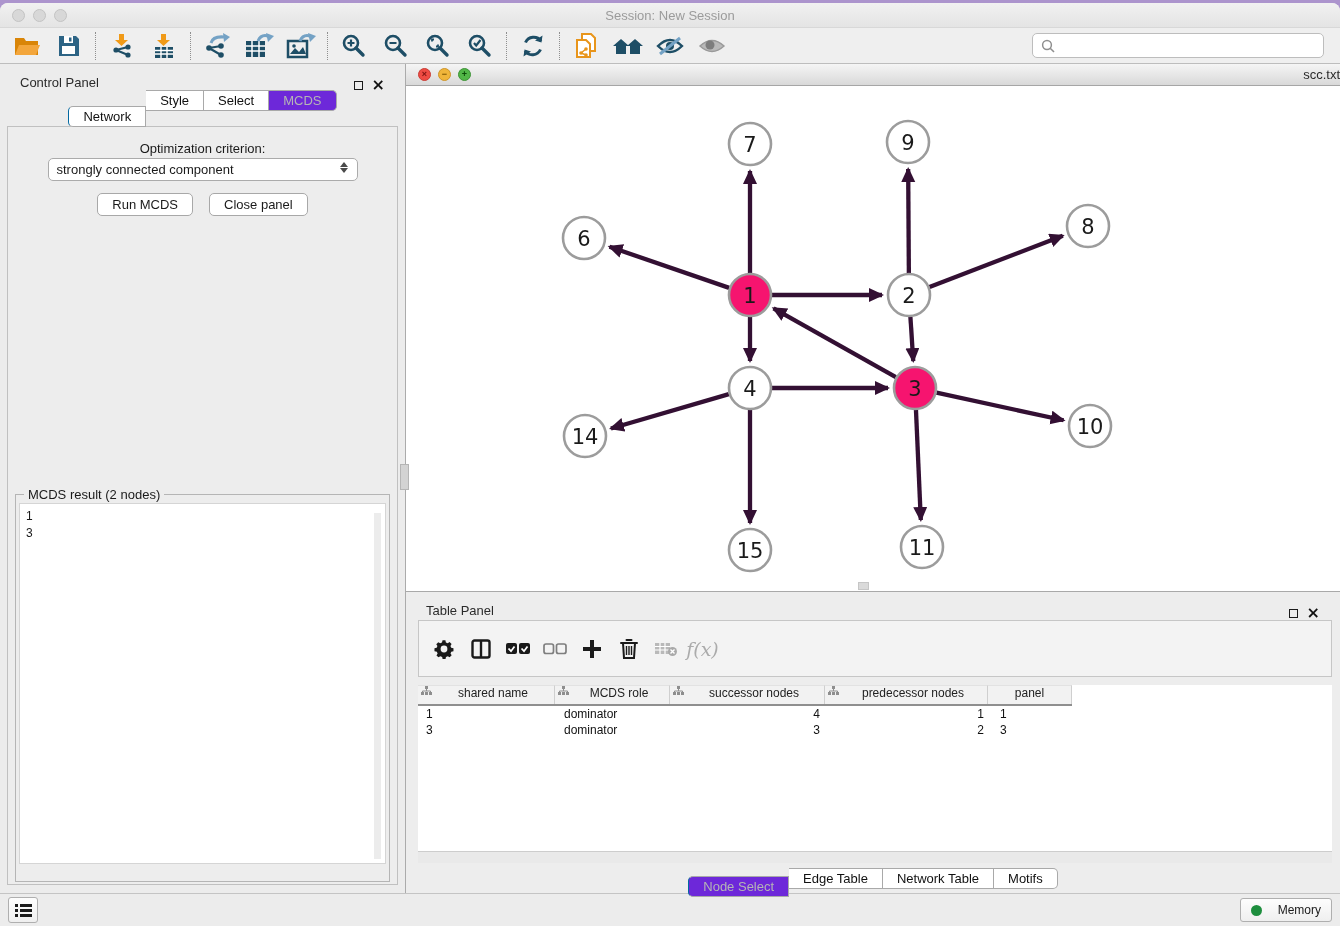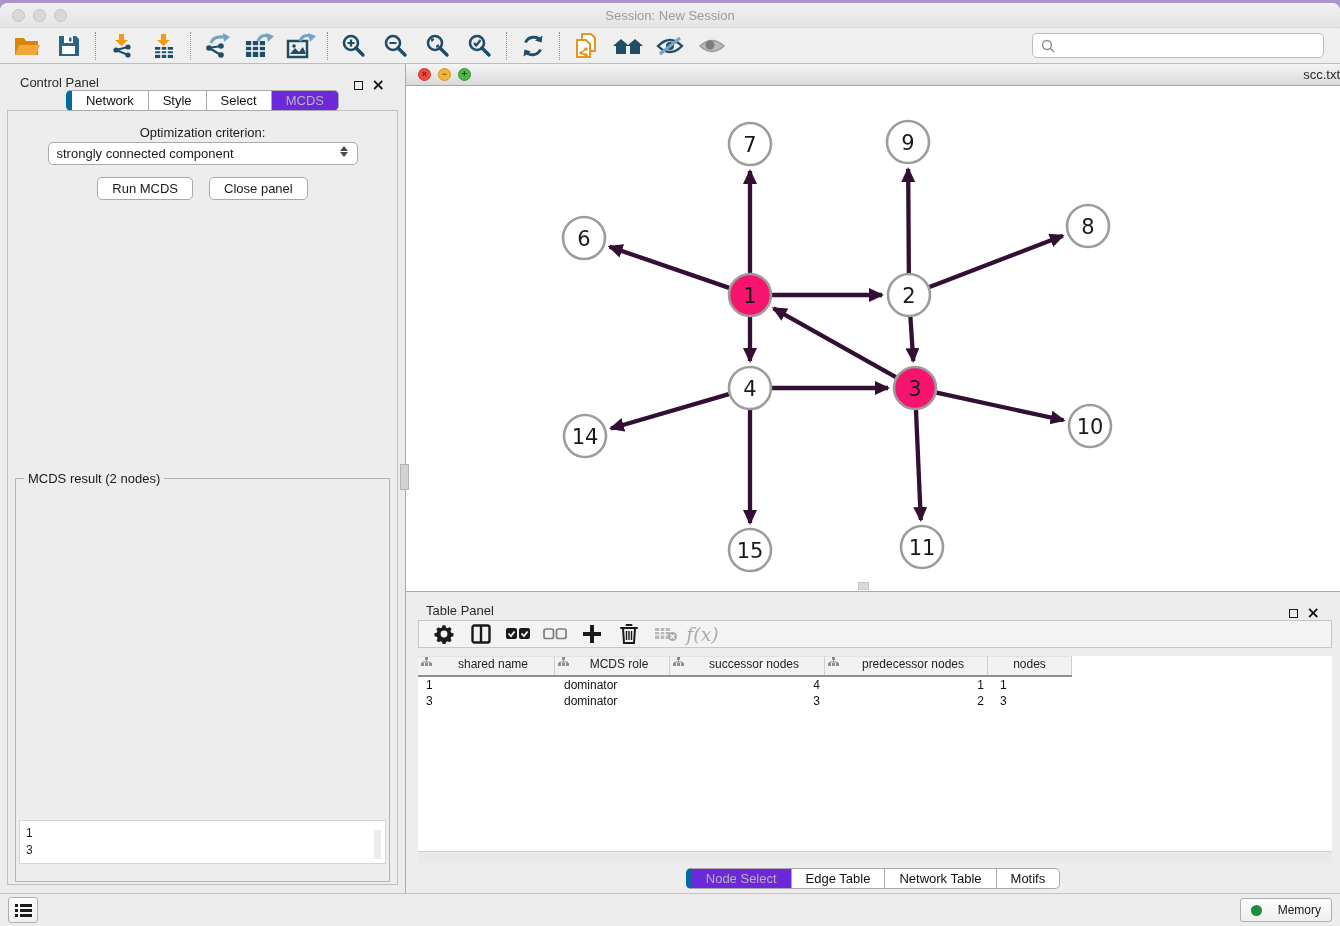--- a/index.html
+++ b/index.html
@@ -29,37 +29,37 @@
   .cpanel { width:406px; flex:0 0 auto; background:#ECECEC; border-right:1px solid #ABABAB; position:relative;
             display:flex; flex-direction:column; }
   .panel-head { height:26px; display:flex; align-items:flex-end; padding:0 20px; flex:0 0 auto; }
   .panel-head .ph-title { font-size:13px; color:#2B2B2B; }
   .ph-icons { margin-left:auto; display:flex; align-items:center; gap:9px; }
   .float-ic { width:9px; height:9px; border:1.6px solid #1A1A1A; background:transparent; }
   .close-ic { font-weight:bold; font-size:16px; line-height:10px; color:#111; font-family:"DejaVu Sans",sans-serif; }
   .cp-tabs { display:flex; justify-content:center; position:relative; z-index:2; margin-bottom:-1px; flex:0 0 auto; }
   .tab { height:21px; padding:0 14px; display:flex; align-items:center; background:#FFF;
          border:1px solid #A9A9A9; border-left:none; font-size:13px; color:#111; }
-  .tab:first-child { border-left:6px solid #0369a1; border-radius:5px 0 0 5px; }
+  .tab:first-child { border-left:1px solid #0369a1; border-radius:5px 0 0 5px;margin-top:16px; }
   .tab:last-child { border-radius:0 5px 5px 0; }
   .tab.active { background:#6d28d9; color:#B5B5B5; }
   .cp-body { margin:0 7px 8px 7px; border:1px solid #C0C0C0; background:#EDEDED; flex:1;
              display:flex; flex-direction:column; padding-top:14px; min-height:0; }
   .opt-label { text-align:center; font-size:13px; margin-bottom:2px; }
   .dropdown { margin:0 auto; width:310px; height:23px; background:#FFF; border:1px solid #ABABAB; border-radius:5px;
               display:flex; align-items:center; padding:0 8px; font-size:13px; position:relative; }
   .dd-chevrons { position:absolute; right:9px; top:3px; display:flex; flex-direction:column; gap:1px; }
   .dd-chevrons i { width:0; height:0; border-left:4px solid transparent; border-right:4px solid transparent; display:block; }
   .chev-up { border-bottom:5px solid #4A4A4A; }
   .chev-down { border-top:5px solid #4A4A4A; }
   .btn-row { display:flex; justify-content:center; gap:16px; margin-top:12px; }
   .pbtn { height:23px; padding:0 14px; background:#FFF; border:1px solid #A8A8A8; border-radius:5px;
           font-size:13px; display:flex; align-items:center; }
   .result-group { margin:auto 7px 2px 7px; margin-top:278px; border:1px solid #B5B5B5; position:relative;
-                  flex:1; display:flex; padding:8px 3px 17px 3px;align-items:flex-end; }
+                  flex:1; display:flex; padding:8px 3px 17px 3px; }
   .result-legend { position:absolute; top:-8px; left:8px; background:#EDEDED; padding:0 4px; font-size:13px; }
   .result-text { flex:1; background:#FFF; border:1px solid #D5D5D5; font-family:"Liberation Sans",sans-serif;
                  font-size:12px; padding:4px 6px; white-space:pre; line-height:17px; position:relative; }
   .result-scroll { position:absolute; right:4px; top:9px; bottom:4px; width:7px; background:#ECECEC; }
   .splitter-handle { position:absolute; left:400px; top:400px; width:9px; height:26px; background:#D3D3D3;
                      border:1px solid #B5B5B5; z-index:5; }
   
   .rightcol { flex:1; display:flex; flex-direction:column; min-width:0; }
   
   .netwin { height:528px; flex:0 0 auto; display:flex; flex-direction:column; border-bottom:1px solid #A9A9A9; }
@@ -68,21 +68,21 @@
   .tl { width:13px; height:13px; border-radius:50%; display:flex; align-items:center; justify-content:center;
         font-size:9px; font-weight:bold; line-height:1; }
   .tl-red { background:#EE4B43; border:1px solid #C93C35; color:#7A1210; }
   .tl-yellow { background:#F0B53A; border:1px solid #CE952A; color:#7A5300; }
   .tl-green { background:#51B647; border:1px solid #3E9337; color:#0D4D0A; }
   .net-titlebar .title { position:absolute; left:0; right:0; text-align:right; color:#2B2B2B; font-size:13px; }
   .canvas { flex:1; background:#FFF; position:relative; }
   .canvas-nub { position:absolute; bottom:1px; left:452px; width:11px; height:8px; background:#DADADA; border:1px solid #C6C6C6; }
   
   .tpanel { flex:1; background:#EDEDED; display:flex; flex-direction:column; min-height:0; }
-  .tp-toolbar { margin:2px 8px 0 12px; height:28px; border:1px solid #C6C6C6; background:#F3F3F3;
+  .tp-toolbar { margin:2px 8px 0 12px; height:57px; border:1px solid #C6C6C6; background:#F3F3F3;
                 display:flex; align-items:center; padding:7px 6px; flex:0 0 auto; }
   .tp-btn { width:37px; height:34px; display:flex; align-items:center; justify-content:center; }
   .fx { font-family:"DejaVu Serif", serif; font-style:italic; font-size:19px; color:#ABABAB; }
   .ttable { margin:8px 8px 0 12px; flex:1; background:#FFF; overflow:hidden; min-height:0; }
   .thead { display:flex; border-bottom:2px solid #8F8F8F; width:max-content; }
   .th { height:19px; background:#F2F2F2; border-right:1px solid #CFCFCF; border-top:1px solid #E2E2E2;
         display:flex; font-size:12px; color:#222; padding:0 3px; }
   .th .th-label { flex:1; text-align:center; }
   .trow { display:flex; height:16px; align-items:center; width:max-content; }
   .td { font-size:12px; color:#111; overflow:hidden; white-space:nowrap; }
@@ -465,21 +465,21 @@
                 <svg width="11" height="10" viewBox="0 0 11 10" style="margin-right:3px;flex:0 0 auto;">
                   <rect x="4" y="0" width="3" height="3" fill="#8E8E8E"></rect>
                   <rect x="0" y="6" width="3" height="3" fill="#8E8E8E"></rect>
                   <rect x="4" y="6" width="3" height="3" fill="#8E8E8E"></rect>
                   <rect x="8" y="6" width="3" height="3" fill="#8E8E8E"></rect>
                   <path d="M5.5 3v2M1.5 6V5h8v1" fill="none" stroke="#8E8E8E" stroke-width="1"></path>
                 </svg>
                 <span class="th-label">predecessor nodes</span>
               </div>
               <div class="th" style="width: 84px;">
-                <span class="th-label">nodes</span>
+                <span class="th-label">panel</span>
               </div>
             </div>
           <div id="tbody">
               <div class="trow">
                 <div class="td" style="width: 138px; text-align: left; padding: 0px 0px 0px 8px;">1</div>
                 <div class="td" style="width: 116px; text-align: left; padding: 0px 0px 0px 8px;">dominator</div>
                 <div class="td" style="width: 156px; text-align: right; padding: 0px 8px 0px 0px;">4</div>
                 <div class="td" style="width: 164px; text-align: right; padding: 0px 8px 0px 0px;">1</div>
                 <div class="td" style="width: 85px; text-align: left; padding: 0px 0px 0px 8px;">1</div>
               </div>

